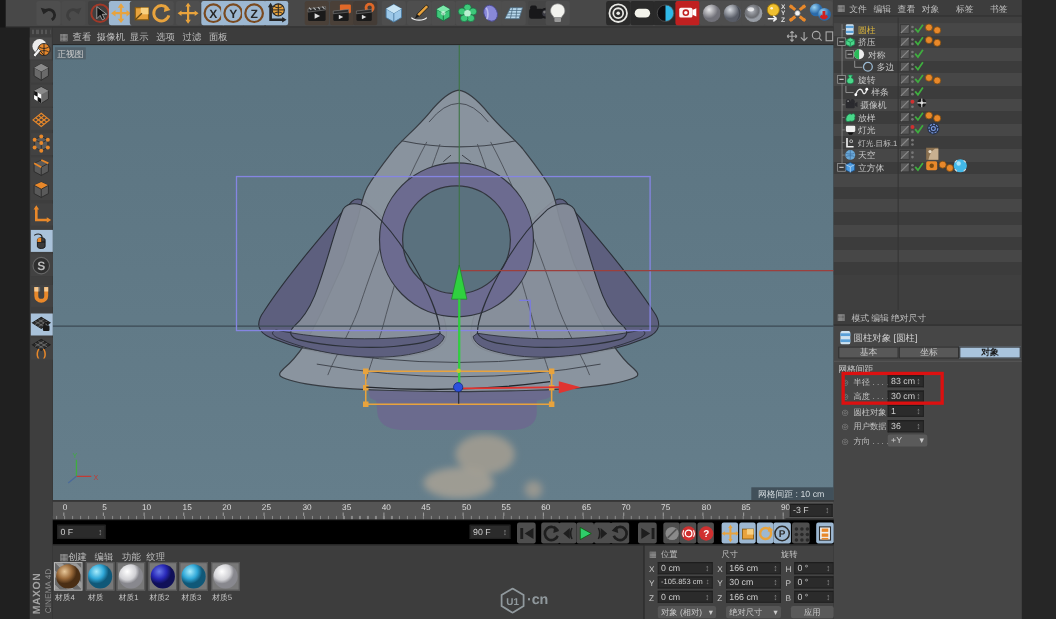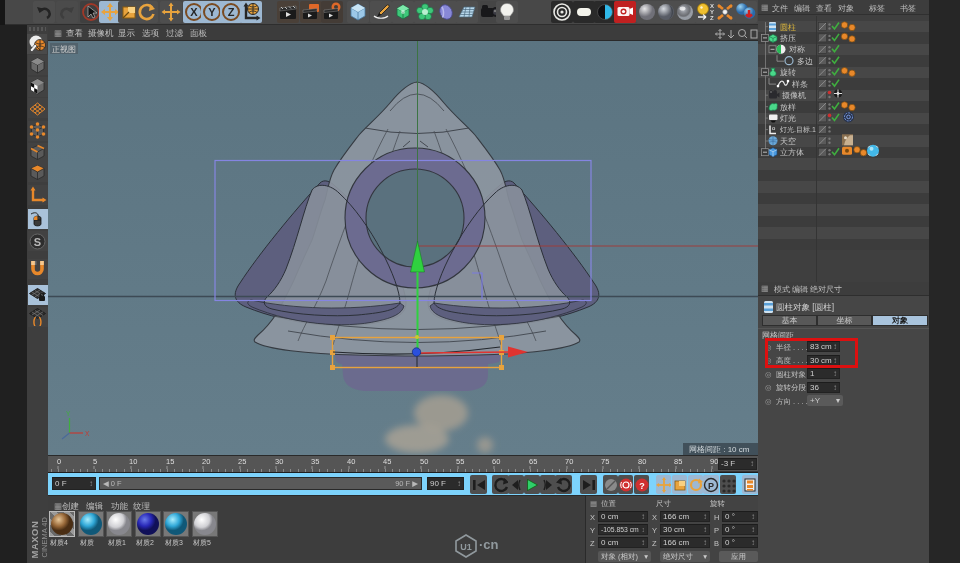--- a/index.html
+++ b/index.html
@@ -543,26 +543,22 @@
           <line x1="555" y1="10" x2="555" y2="15"></line>
           <line x1="591" y1="10" x2="591" y2="15"></line>
           <line x1="628" y1="10" x2="628" y2="15"></line>
           <line x1="664" y1="10" x2="664" y2="15"></line>
       </g>
     </svg>
     <div style="position:absolute;left:0;top:13px;width:666px;height:3px;background:repeating-linear-gradient(90deg,#8a8a8a 0 1px,#555 1px 7.256px);background-position:3px 0;"></div>
     <div class="inp" style="left:670px;top:2px;width:39px;height:12px;">-3 F<span style="float:right;color:#888;">↕</span></div>
   </div>
 
-  <div class="abs" id="controls" style="left:48px;top:473px;width:710px;height:22px;background:#7dd3fc;">
+  <div class="abs" id="controls" style="left:48px;top:473px;width:710px;height:22px;background:#000000;">
     <div class="inp" style="left:4px;top:4px;width:44px;height:13px;line-height:11px;">0 F<span style="float:right;color:#888;">↕</span></div>
-    <div style="position:absolute;left:51px;top:4px;width:323px;height:13px;background:#5a5a5a;border:1px solid #2a2a2a;color:#b8b8b8;font-size:7.5px;line-height:11px;">
-        <span style="position:absolute;left:3px;">◀ 0 F</span>
-        <span style="position:absolute;right:3px;">90 F ▶</span>
-      </div>
     <div class="inp" style="left:379px;top:4px;width:37px;height:13px;line-height:11px;">90 F<span style="float:right;color:#888;">↕</span></div>
     <div class="ico" style="left:422px;top:2px;width:17px;height:19px;">
         <svg width="14" height="14">
           <rect x="1" y="2" width="2.6" height="10" fill="#1e1e1e"></rect>
           <path d="M13 2 L5 7 L13 12 Z" fill="#1e1e1e"></path>
         </svg>
       </div>
     <div class="ico" style="left:444px;top:2px;width:17px;height:19px;">
         <svg width="16" height="16">
           <path d="M13.5 5 A6 6 0 1 0 14 10" fill="none" stroke="#1e1e1e" stroke-width="2.4"></path>
@@ -1033,21 +1029,21 @@
       <span style="position:absolute;left:5px;top:2.5px;color:#999;">◎</span>
         <span style="position:absolute;left:16px;top:2.5px;">半径 . . . .</span>
         <div class="inp" style="left:47px;top:1px;width:33px;height:11px;line-height:10px;">83 cm<span style="float:right;color:#888;">↕</span></div>
       <span style="position:absolute;left:5px;top:16px;color:#999;">◎</span>
         <span style="position:absolute;left:16px;top:16px;">高度 . . . .</span>
         <div class="inp" style="left:47px;top:14.5px;width:33px;height:11px;line-height:10px;">30 cm<span style="float:right;color:#888;">↕</span></div>
       <span style="position:absolute;left:5px;top:29.5px;color:#999;">◎</span>
         <span style="position:absolute;left:16px;top:29.5px;">圆柱对象</span>
         <div class="inp" style="left:47px;top:28px;width:33px;height:11px;line-height:10px;">1<span style="float:right;color:#888;">↕</span></div>
       <span style="position:absolute;left:5px;top:43px;color:#999;">◎</span>
-        <span style="position:absolute;left:16px;top:43px;">旋转分段</span>
+        <span style="position:absolute;left:16px;top:43px;">用户数据</span>
         <div class="inp" style="left:47px;top:41.5px;width:33px;height:11px;line-height:10px;">36<span style="float:right;color:#888;">↕</span></div>
       <span style="position:absolute;left:5px;top:56.5px;color:#999;">◎</span>
         <span style="position:absolute;left:16px;top:56.5px;">方向 . . . .</span>
         <div style="position:absolute;left:47px;top:55px;width:36px;height:11px;background:#5a5a5a;border-radius:2px;color:#cacaca;font-size:8px;line-height:11px;padding:0 3px;">+Y<span style="float:right;">▾</span></div>
     </div>
     <div style="position:absolute;left:7px;top:56px;width:93px;height:30px;border:3px solid #dd1010;"></div>
   </div>
 
   <div class="abs" style="left:929px;top:0;width:31px;height:563px;background:#262626;"></div>
 

